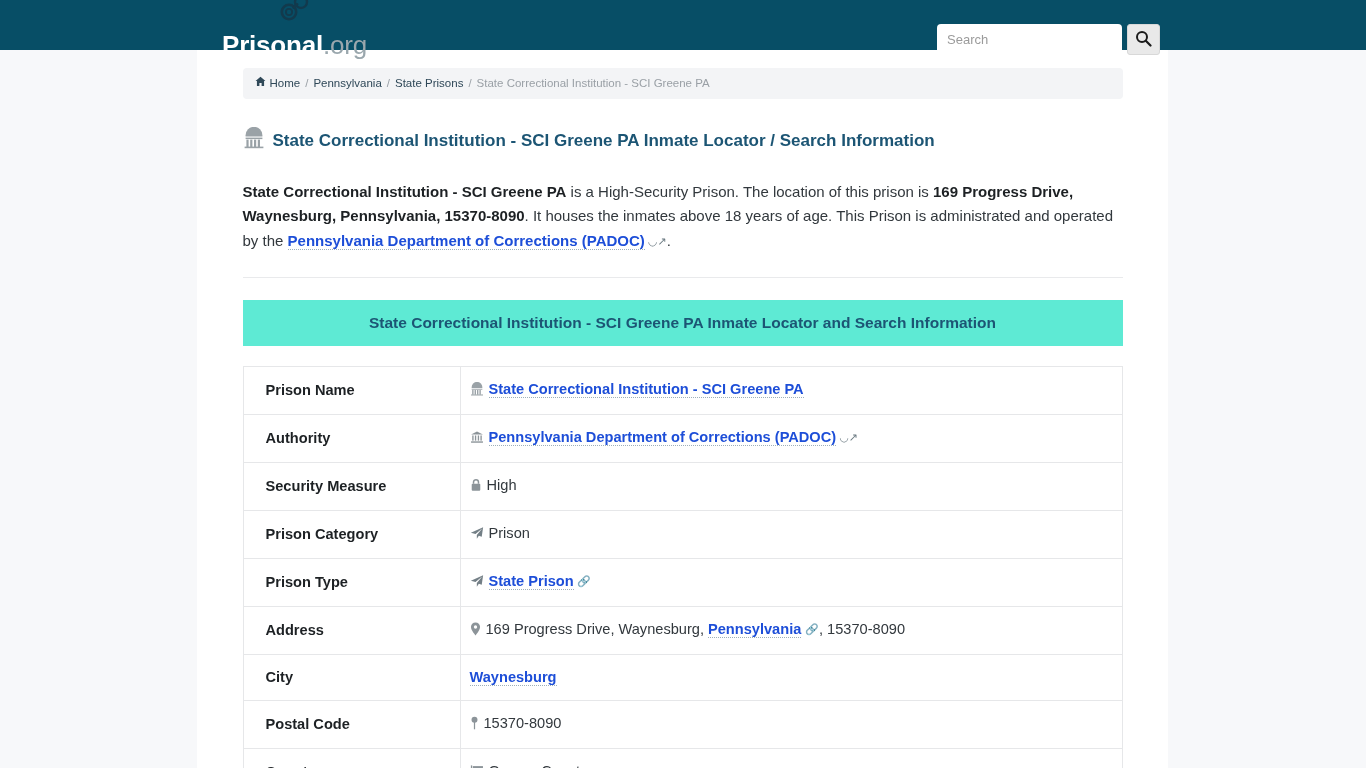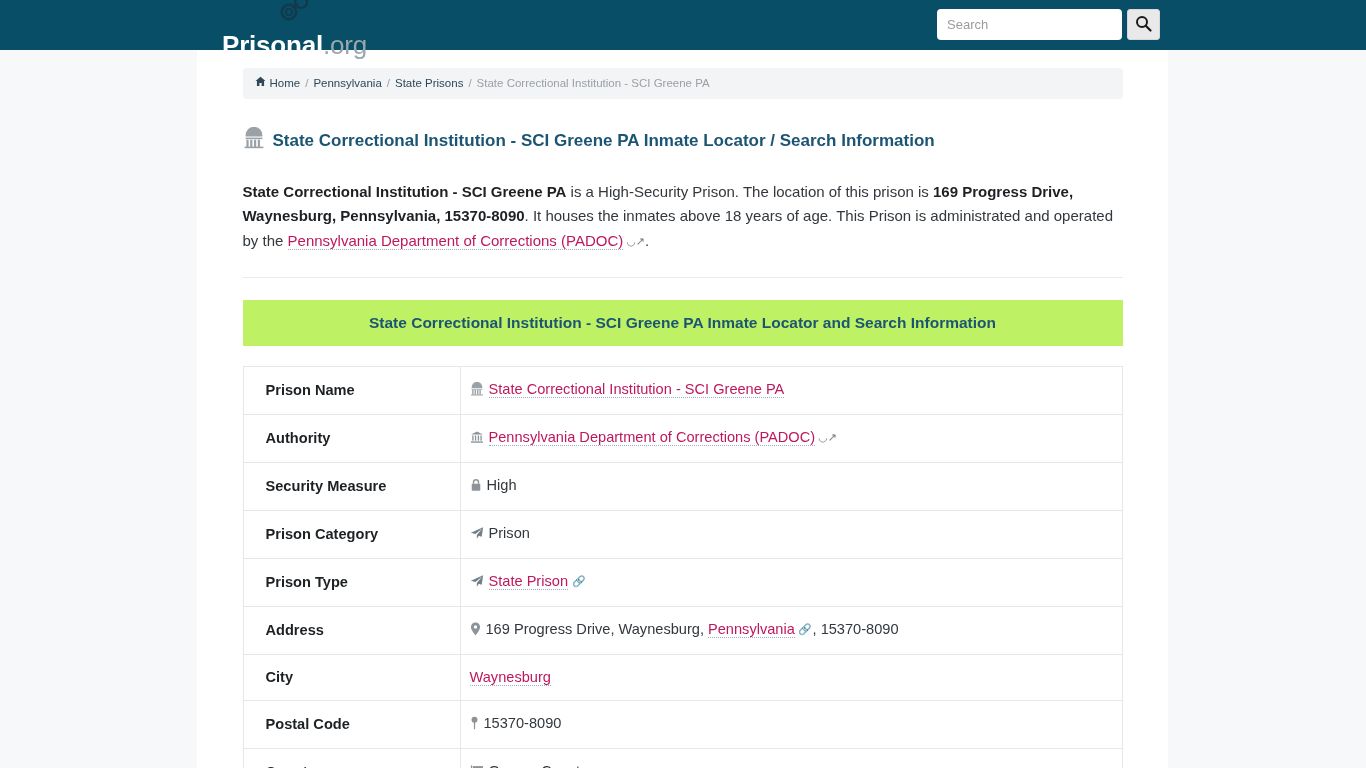--- a/index.html
+++ b/index.html
@@ -33,21 +33,21 @@
     font-weight: 700;
     letter-spacing: -0.2px;
     color: #ffffff;
     line-height: 1;
   }
   .brand-text .tld { color: #9aa7ad; font-weight: 400; }
 
   .search-wrap {
     position: absolute;
     right: 206px;
-    top: 9px;
+    top: 24px;
     display: flex;
     align-items: stretch;
     gap: 5px;
   }
   .search-input {
     width: 185px;
     height: 31px;
     border: 0;
     border-radius: 4px;
     padding: 0 10px;
@@ -115,35 +115,36 @@
 
   
   .intro {
     margin: 26px 0 0 0;
     font-size: 15px;
     line-height: 1.63;
     color: #32383d;
   }
   .intro b { color: #1d2124; font-weight: 700; }
   .dotlink {
-    color: #be185d;
+    color: #1d4ed8;
     text-decoration: none;
     border-bottom: 1px dotted #9fb0ba;
+    font-weight: bold;
   }
   .ext-glyph { font-size: 11px; color: #6b7a82; margin-left: 3px; vertical-align: 1px; }
 
   hr.divider {
     border: 0;
     border-top: 1px solid #e9eaec;
     margin: 24px 0 0 0;
   }
 
   
   .section-head {
-    background: #bef264;
+    background: #5eead4;
     text-align: center;
     color: #1c5574;
     font-weight: 700;
     font-size: 15.5px;
     padding: 14px 10px;
     margin-top: 22px;
   }
 
   
   table.info {

